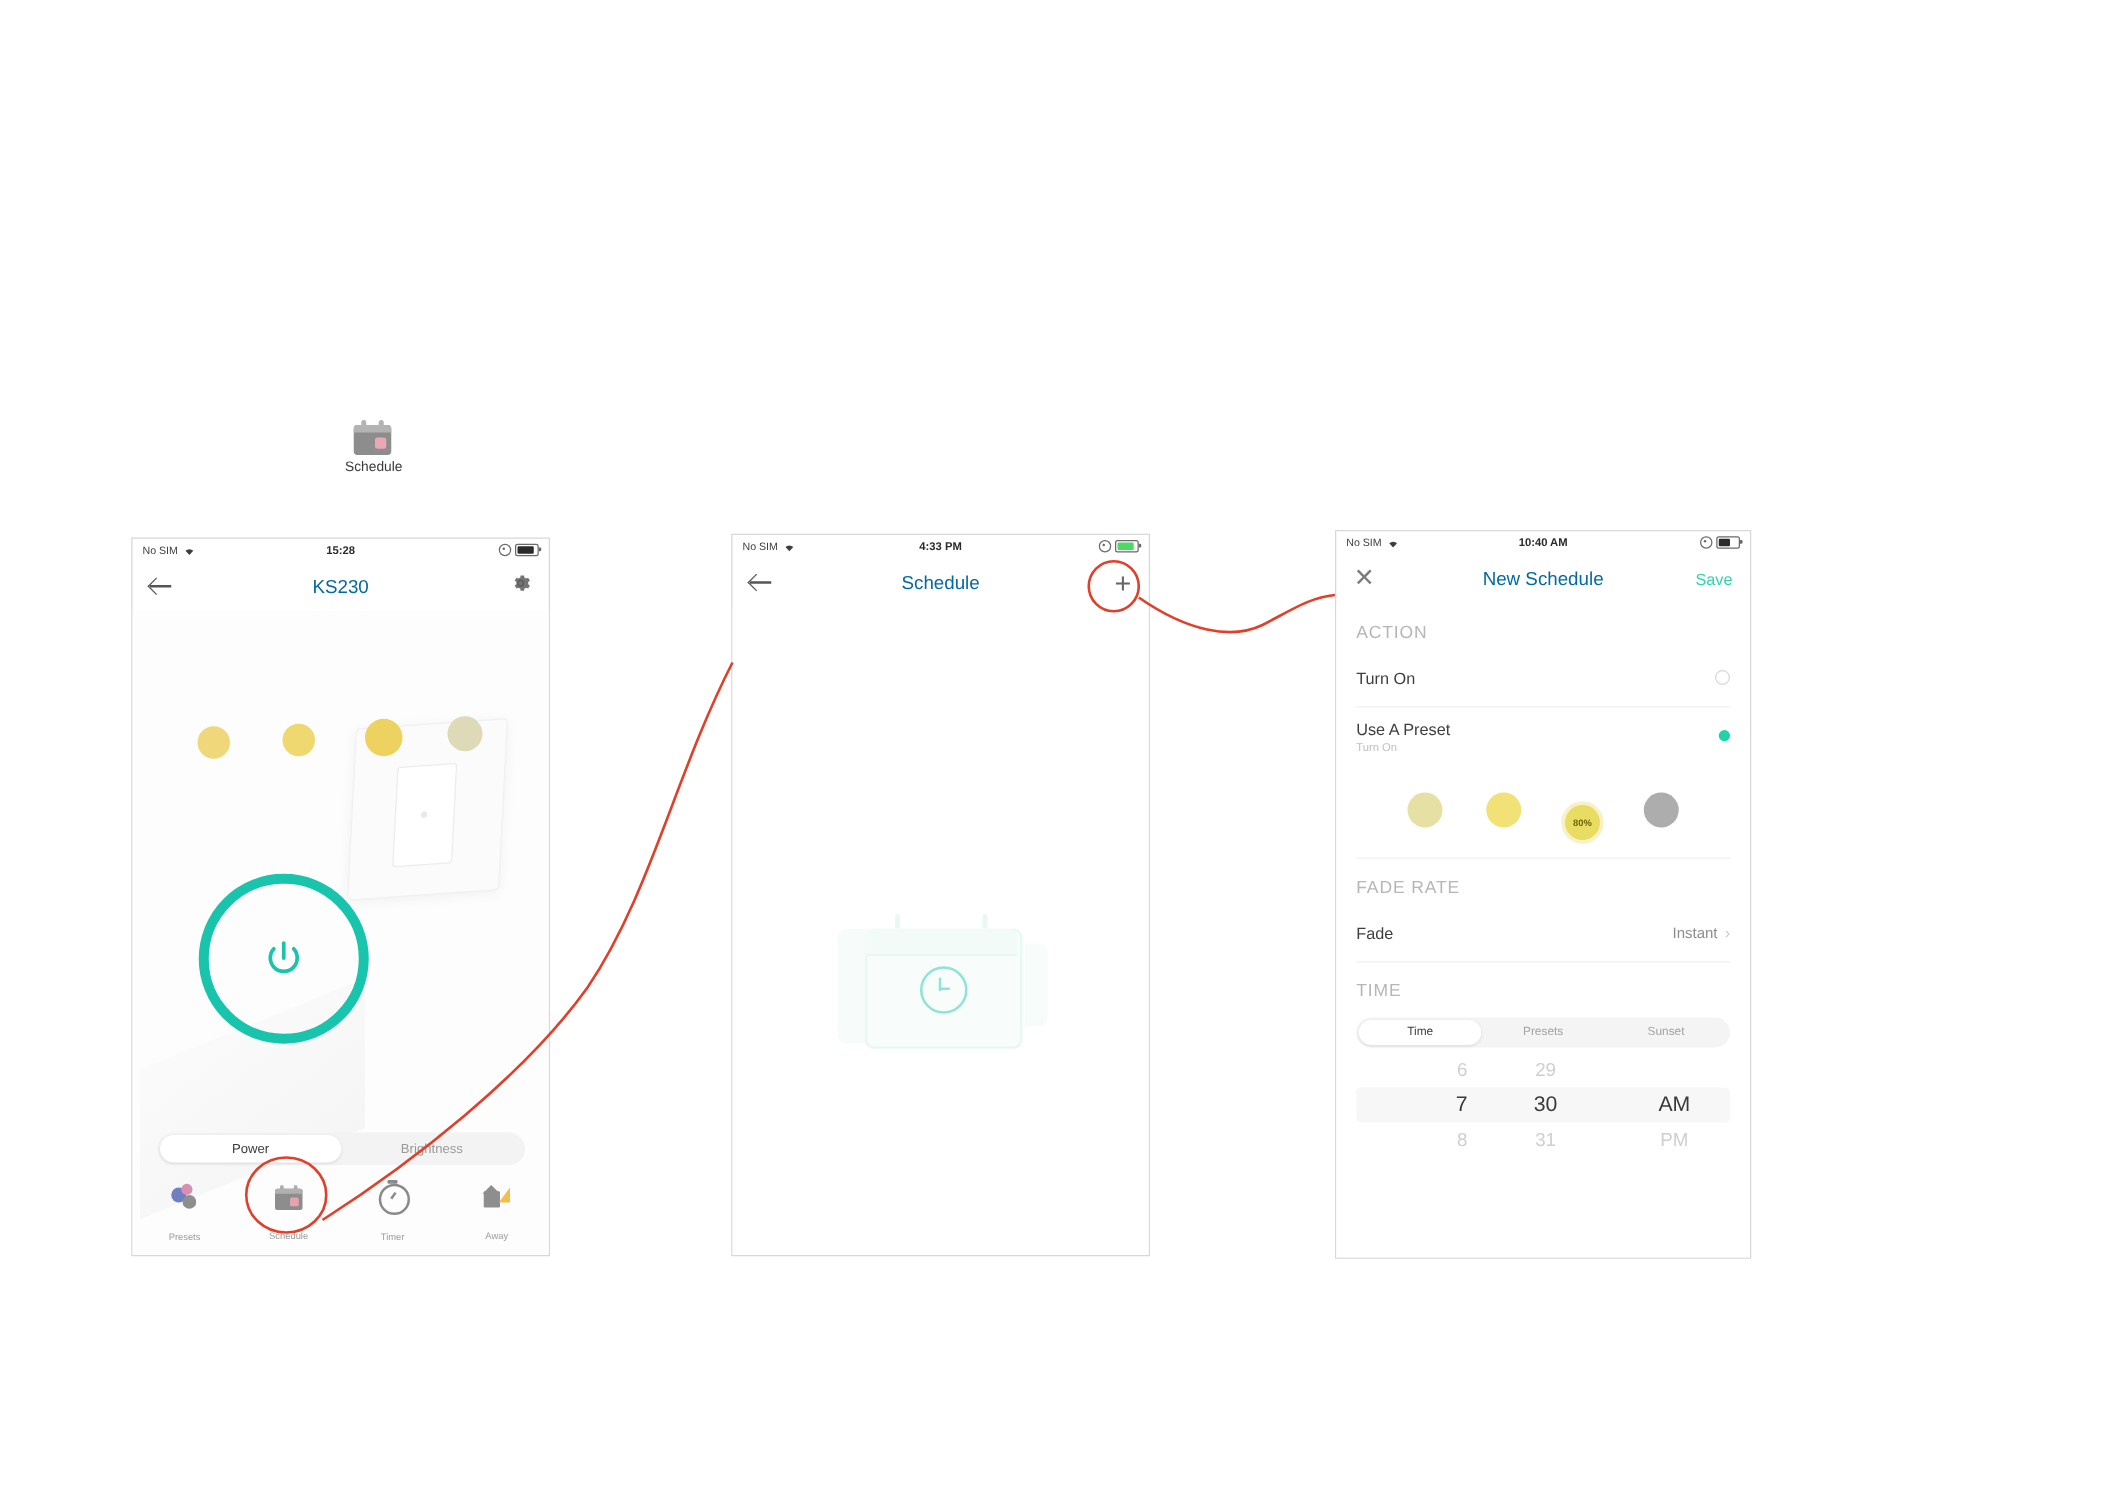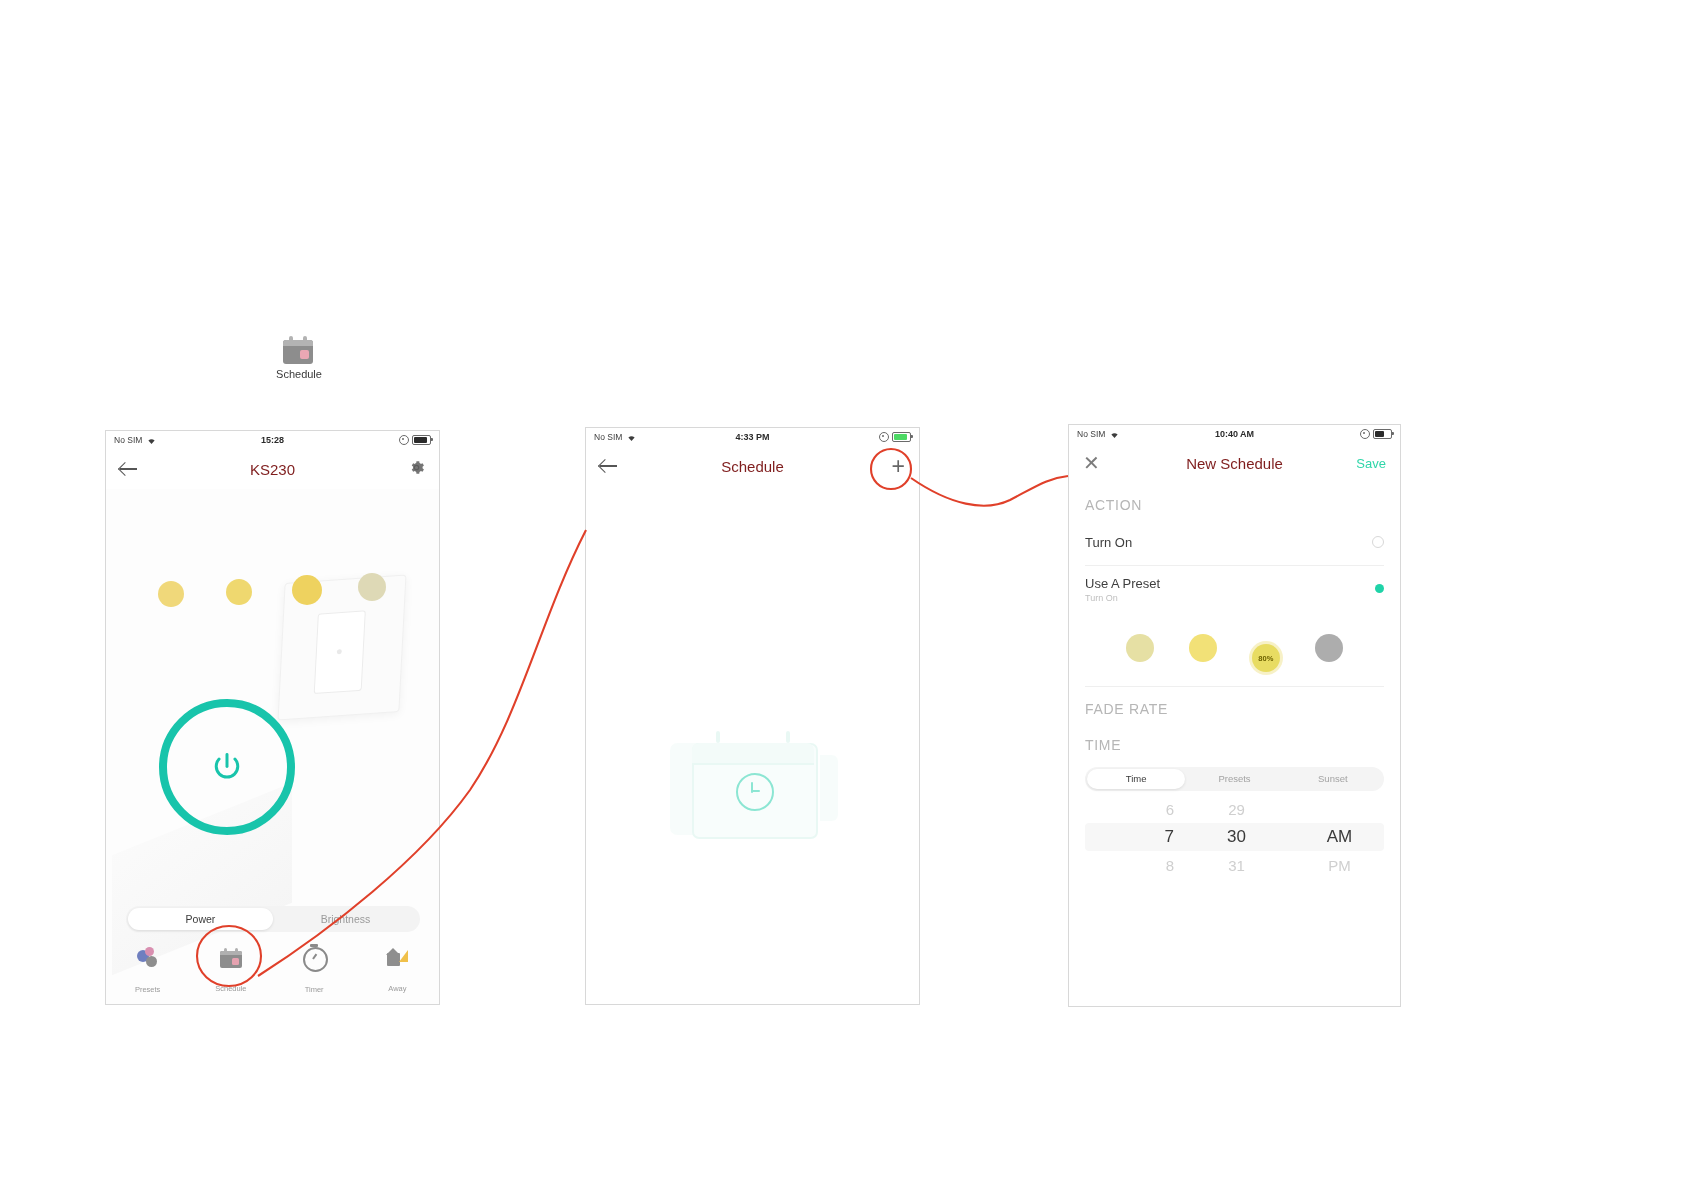--- a/index.html
+++ b/index.html
@@ -35,21 +35,21 @@
   .sb-center{position:absolute;left:0;right:0;text-align:center;font-weight:bold;font-size:9px;color:#2b2b2b;pointer-events:none;}
   .sb-right{margin-left:auto;display:flex;align-items:center;gap:3px;}
   .wifi{width:10px;height:8px;position:relative;}
   .batt{width:17px;height:8px;border:1px solid #6a6a6a;border-radius:2px;position:relative;}
   .batt i{position:absolute;left:1px;top:1px;bottom:1px;display:block;border-radius:1px;}
   .batt:after{content:"";position:absolute;right:-3px;top:2px;width:2px;height:3px;background:#6a6a6a;border-radius:0 1px 1px 0;}
   .loc{width:8px;height:8px;border-radius:50%;border:1.2px solid #6a6a6a;position:relative;}
   .loc:after{content:"";position:absolute;left:2px;top:2px;width:2.2px;height:2.2px;border-radius:50%;background:#6a6a6a;}
 
   .navbar{position:relative;height:40px;display:flex;align-items:center;padding:0 14px;}
-  .nav-title{position:absolute;left:0;right:0;text-align:center;font-size:15px;color:#7f1d1d;pointer-events:none;}
+  .nav-title{position:absolute;left:0;right:0;text-align:center;font-size:15px;color:#0369a1;pointer-events:none;}
   .nav-left{z-index:2;}
   .nav-right{margin-left:auto;z-index:2;}
   .arrow-left{width:18px;height:14px;position:relative;}
   .arrow-left:before{content:"";position:absolute;left:0;top:6px;width:17px;height:1.6px;background:#555;}
   .arrow-left:after{content:"";position:absolute;left:0px;top:2.2px;width:9px;height:9px;border-left:1.6px solid #555;border-bottom:1.6px solid #555;transform:rotate(45deg);}
   .gear{width:17px;height:17px;position:relative;}
   .plusbtn{font-size:23px;color:#666;line-height:1;font-weight:300;}
   .closebtn{font-size:20px;color:#7c7c7c;line-height:1;font-weight:300;}
   .savebtn{font-size:13px;color:#2fd6a9;}
 
@@ -341,20 +341,27 @@
       <div class="swatches" id="swatchrow">
           <div class="sw" style="background: rgb(230, 224, 164);"></div>
           <div class="sw" style="background: rgb(242, 225, 119);"></div>
           <div class="sw sel" style="background: rgb(232, 220, 98);">
             <span>80%</span>
           </div>
           <div class="sw" style="background: rgb(173, 173, 173);"></div>
         </div>
 
       <div class="sec-label">FADE RATE</div>
+      <div class="row">
+        <div class="rlabel">Fade</div>
+        <div class="rright">
+          <span class="rvalue">Instant</span>
+          <span class="chev">›</span>
+        </div>
+      </div>
 
       <div class="sec-label">TIME</div>
       <div class="segwrap3">
         <div class="seg3 active">Time</div>
         <div class="seg3">Presets</div>
         <div class="seg3">Sunset</div>
       </div>
 
       <div class="picker" id="pickerwrap">
           <div class="pick-row">

